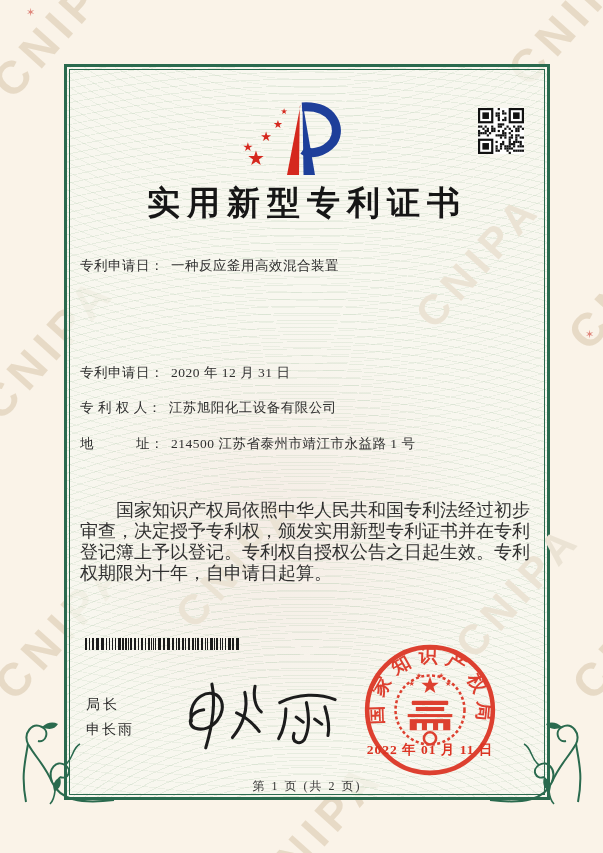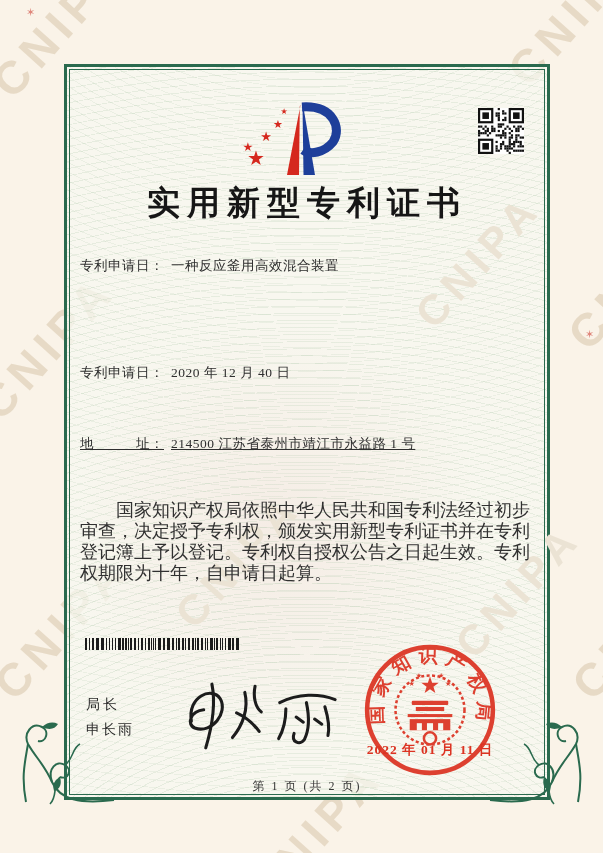--- a/index.html
+++ b/index.html
@@ -208,23 +208,26 @@
         <rect x="1" y="15" width="5" height="5" fill="#fefefe"></rect>
         <rect x="2" y="16" width="3" height="3" fill="#111"></rect>
       </svg>
 
     <div class="title">实用新型专利证书</div>
 
     <div class="row" style="top:190px;">
       <span>专利申请日：</span><span class="fvalue">一种反应釜用高效混合装置</span>
     </div>
     <div class="row" style="top:297px;">
-      <span>专利申请日：</span><span class="fvalue">2020 年 12 月 40 日</span>
-    </div>
-    <div class="row" style="top:368px;text-decoration:underline;">
+      <span>专利申请日：</span><span class="fvalue">2020 年 12 月 31 日</span>
+    </div>
+    <div class="row" style="top:332px;">
+      <span>专 利 权 人：</span><span class="fvalue">江苏旭阳化工设备有限公司</span>
+    </div>
+    <div class="row" style="top:368px;">
       <span>地　　　址：</span><span class="fvalue">214500 江苏省泰州市靖江市永益路 1 号</span>
     </div>
 
     <div class="body-text">
       <p>国家知识产权局依照中华人民共和国专利法经过初步审查，决定授予专利权，颁发实用新型专利证书并在专利登记簿上予以登记。专利权自授权公告之日起生效。专利权期限为十年，自申请日起算。</p>
     </div>
 
     <div class="barcode" id="barcode">
         <div style="width: 2px; background: rgb(27, 27, 27);"></div>
         <div style="width: 2px; background: transparent;"></div>

